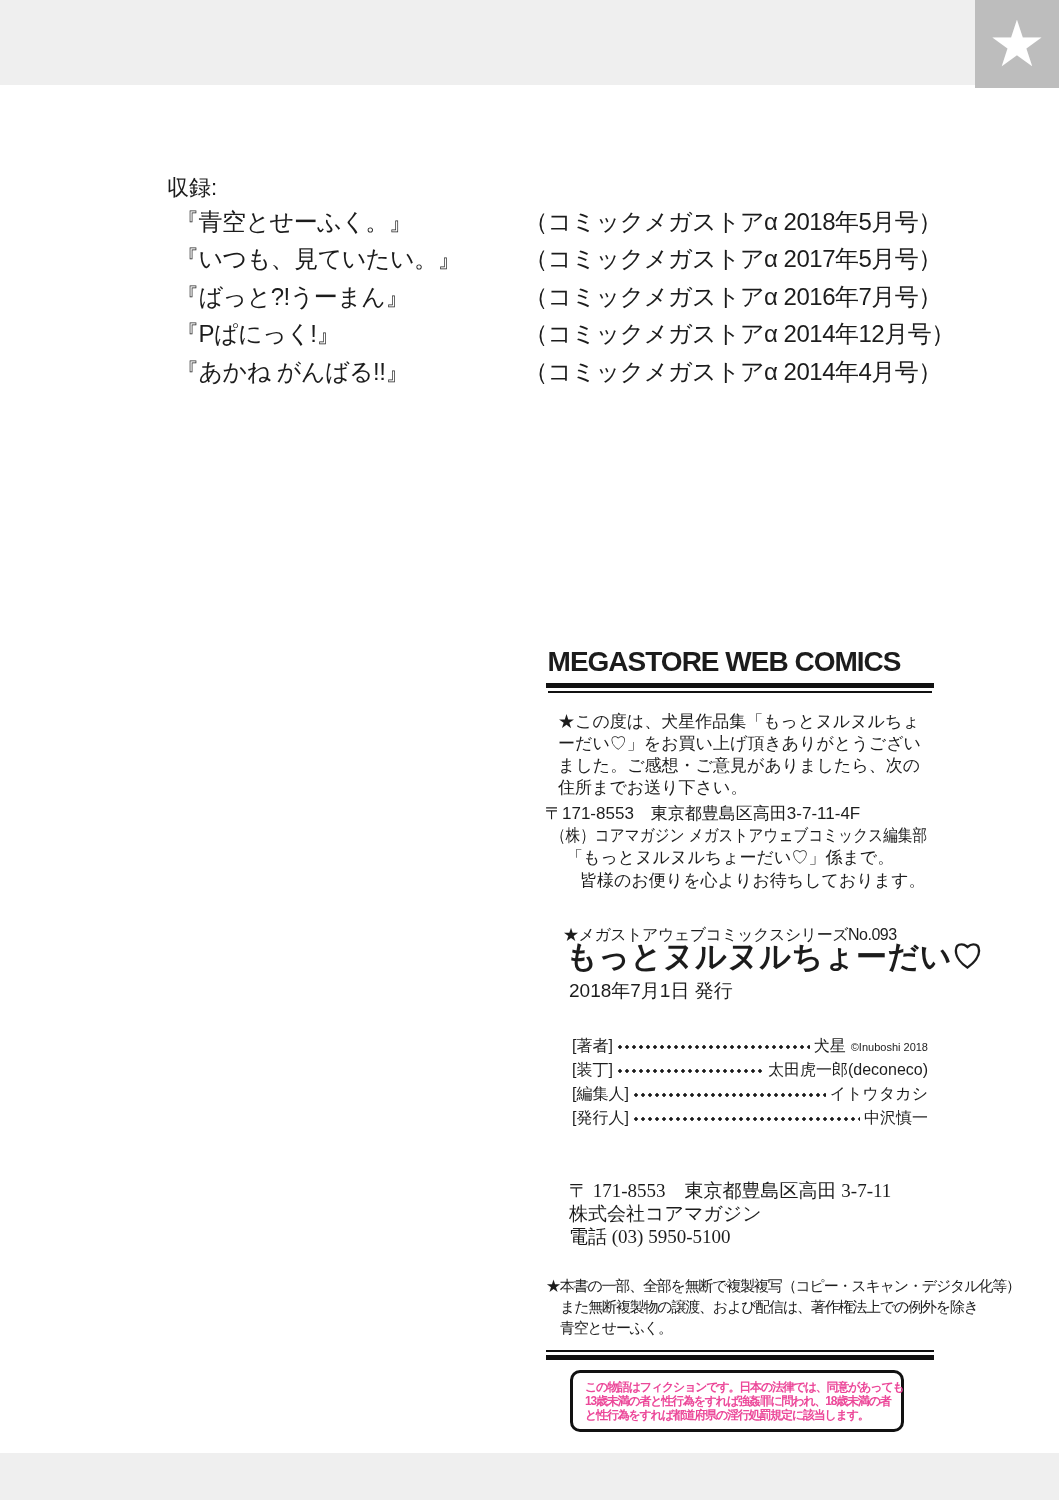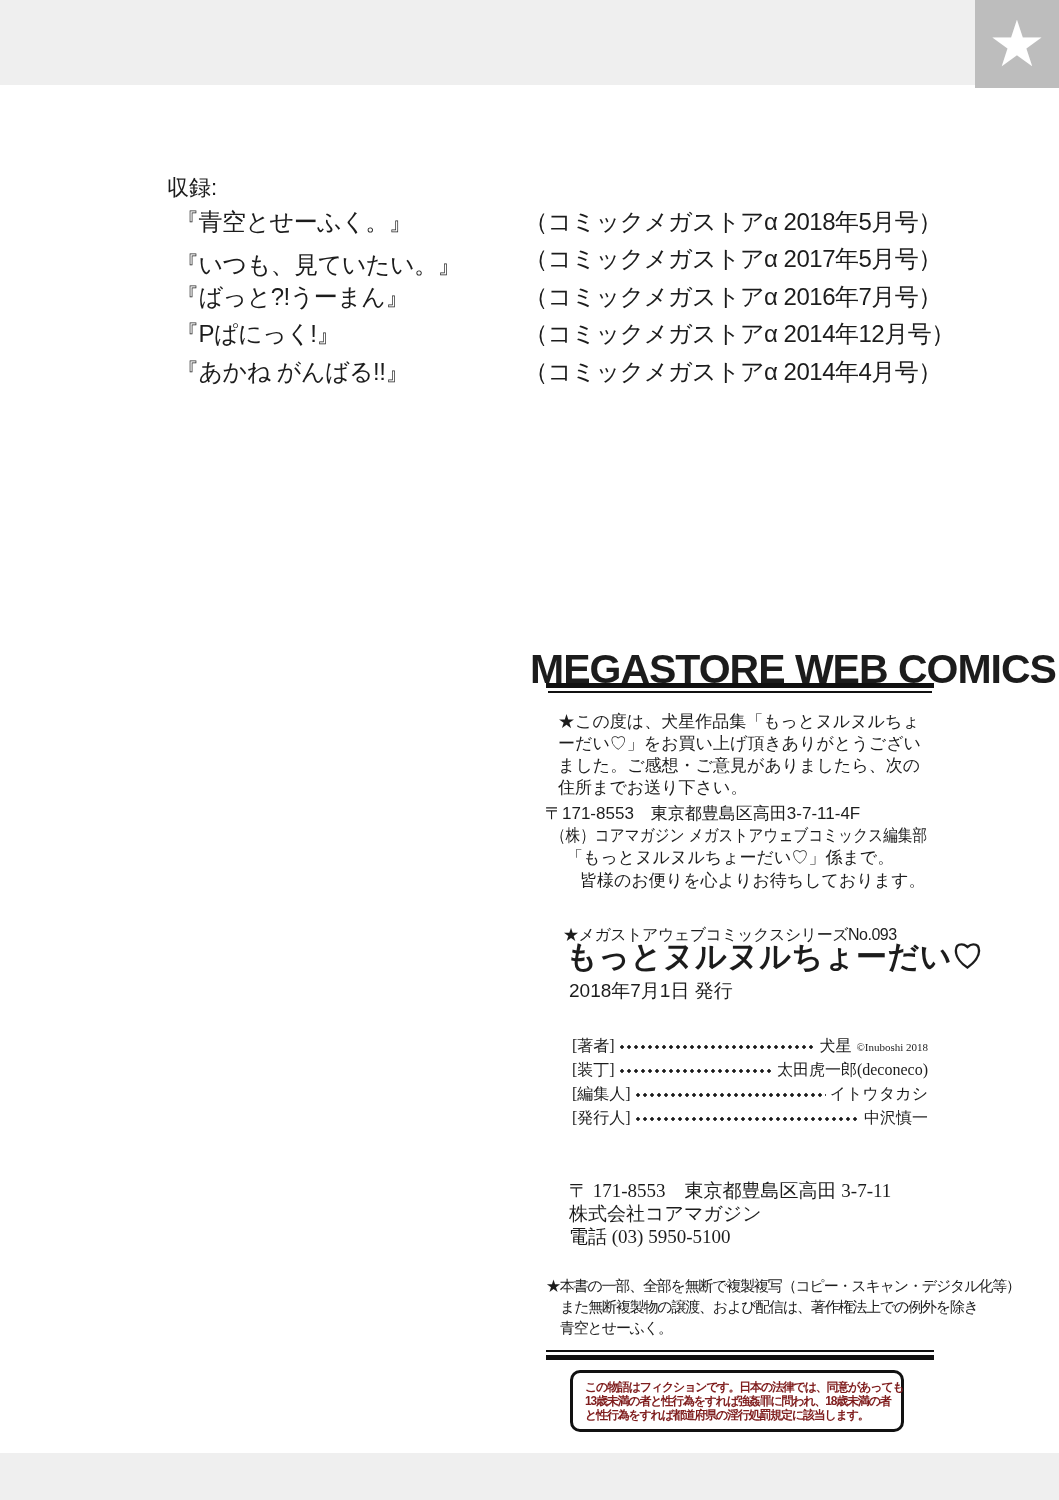--- a/index.html
+++ b/index.html
@@ -16,68 +16,68 @@
     background:#bdbdbd;display:flex;align-items:center;justify-content:center;
   }
   .star-glyph{color:#ffffff;font-size:64px;line-height:1;}
   
   .toc-heading{font-size:22px;}
   .toc-title{position:absolute;left:175px;font-size:24px;letter-spacing:-0.5px;}
   .toc-source{position:absolute;left:524px;font-size:24px;letter-spacing:-0.5px;}
   
   .logo{
     left:530px;top:646px;width:388px;text-align:center;
-    font-size:41px;font-weight:800;letter-spacing:-1px;
+    font-size:28px;font-weight:800;letter-spacing:-1px;
   }
   .rule{position:absolute;background:#111111;}
   .thanks-line{left:558px;font-size:17px;text-align:right;}
   .addr1{left:545px;font-size:17px;}
   .addr2{left:551px;font-size:17px;transform:scaleX(0.86);transform-origin:left center;}
   .addr3{left:566px;font-size:17px;}
   .addr4{left:580px;font-size:17px;}
   .series{left:563px;font-size:16px;letter-spacing:-0.5px;}
   .book-title{left:566px;font-size:31px;font-weight:bold;letter-spacing:0.5px;}
   .pub-date{left:569px;font-size:19px;}
   .credit-row{
     position:absolute;left:572px;width:356px;
-    display:flex;align-items:center;font-size:16px;font-family:Liberation Serif, serif;
+    display:flex;align-items:center;font-size:16px;
   }
   .leader{
     flex:1 1 auto;height:6px;margin:0 4px;
     background-image:radial-gradient(circle at 3px 3px,#1a1a1a 1.5px,rgba(0,0,0,0) 1.9px);
     background-size:7px 6px;background-repeat:repeat-x;background-position:left center;
   }
   .credit-note{font-size:11px;margin-left:5px;}
   .publisher-line{left:569px;font-size:19px;font-family:"Liberation Serif",serif;}
   .copy1{left:546px;font-size:15px;letter-spacing:-1.2px;}
   .copy23{left:560px;font-size:15px;letter-spacing:-1.2px;}
   .disclaimer-box{
     position:absolute;left:570px;top:1370px;width:304px;
     border:3px solid #111111;border-radius:10px;
     padding:7px 12px;white-space:nowrap;
   }
   .disclaimer-line{
-    font-size:12px;font-weight:bold;letter-spacing:-1.2px;line-height:14px;color:#7f1d1d;
+    font-size:12px;font-weight:bold;letter-spacing:-1.2px;line-height:14px;color:#ec4899;
   }
 </style>
 </head>
 <body>
 
 <div class="band" style="top:0;height:85px;"></div>
 <div class="band" style="top:1453px;height:47px;"></div>
 
 <div class="star-box">
   <span class="star-glyph">★</span>
 </div>
 
 <div class="abs toc-heading" style="left:167px;top:173px;">収録:</div>
 
 <div class="toc-title" style="top:206px;">『青空とせーふく。』</div>
 <div class="toc-source" style="top:206px;">（コミックメガストアα 2018年5月号）</div>
-<div class="toc-title" style="top:249px;">『いつも、見ていたい。』</div>
+<div class="toc-title" style="top:243px;">『いつも、見ていたい。』</div>
 <div class="toc-source" style="top:243px;">（コミックメガストアα 2017年5月号）</div>
 <div class="toc-title" style="top:281px;">『ばっと?!うーまん』</div>
 <div class="toc-source" style="top:281px;">（コミックメガストアα 2016年7月号）</div>
 <div class="toc-title" style="top:318px;">『Pぱにっく!』</div>
 <div class="toc-source" style="top:318px;">（コミックメガストアα 2014年12月号）</div>
 <div class="toc-title" style="top:356px;">『あかね がんばる!!』</div>
 <div class="toc-source" style="top:356px;">（コミックメガストアα 2014年4月号）</div>
 
 <div class="abs logo">MEGASTORE WEB COMICS</div>
 <div class="rule" style="left:546px;top:683px;width:388px;height:5px;"></div>

